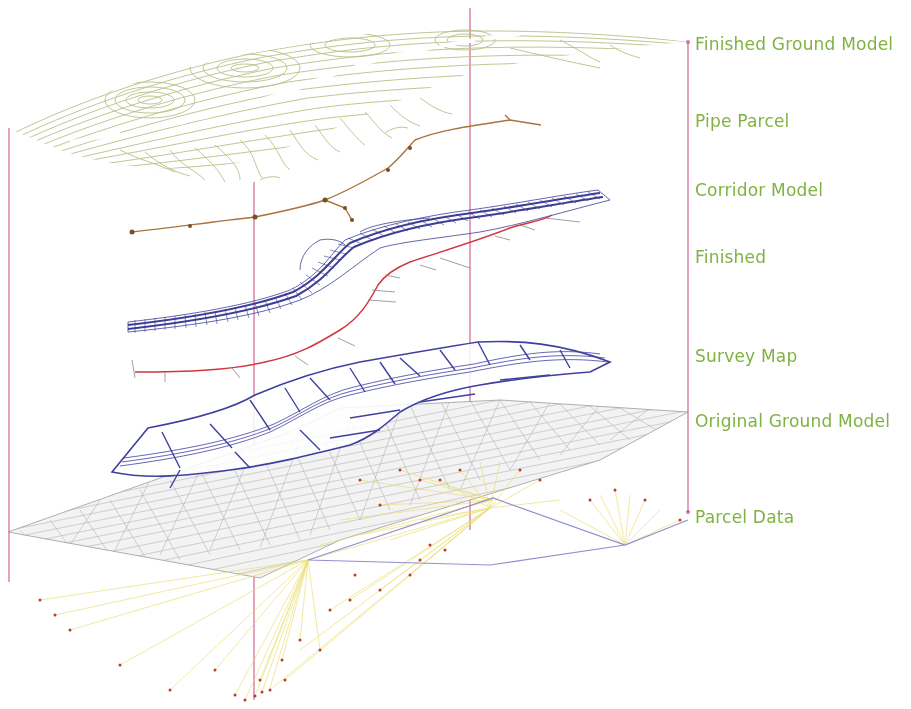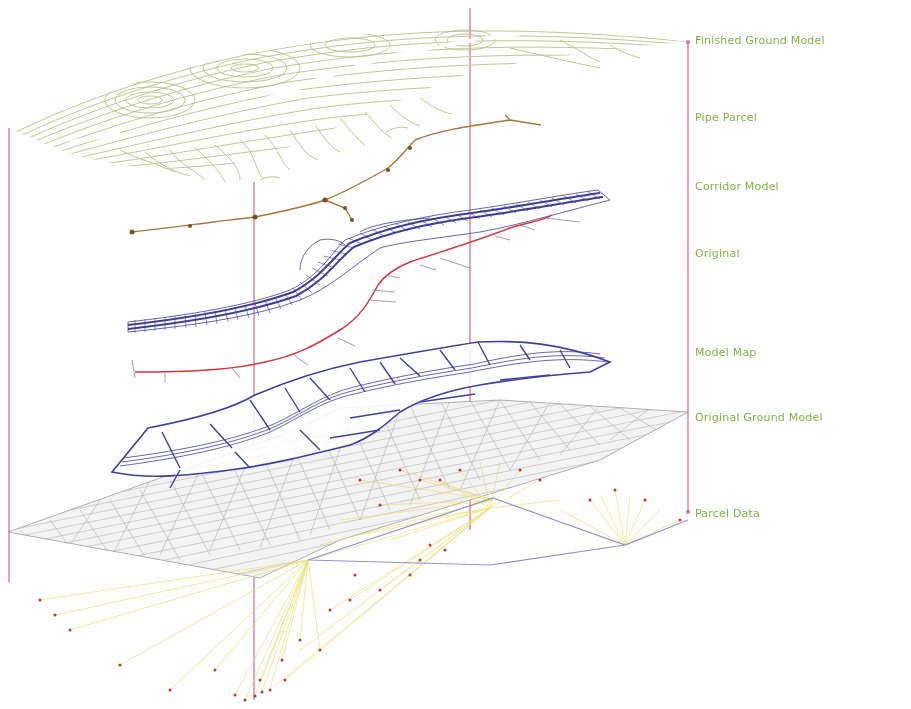--- a/index.html
+++ b/index.html
@@ -1,18 +1,18 @@
 <!DOCTYPE html>
 <html><head>
 <meta charset="utf-8">
 <style>
   html, body { margin:0; padding:0; background:#ffffff; }
   body { width:911px; height:709px; position:relative; overflow:hidden; font-family:"Liberation Sans", sans-serif; }
   #diagram { position:absolute; left:0; top:0; width:911px; height:709px; }
-  .layer-label { position:absolute; left:695px; font-family:"DejaVu Sans", sans-serif; font-size:11px; color:#7fb241; letter-spacing:0.2px; white-space:nowrap; }
+  .layer-label { position:absolute; left:695px; font-family:"DejaVu Sans", sans-serif; font-size:17px; color:#7fb241; letter-spacing:0.2px; white-space:nowrap; }
 </style>
 </head>
 <body>
 
 <svg id="diagram" viewBox="0 0 911 709" xmlns="http://www.w3.org/2000/svg">
   <defs>
     <clipPath id="fgclip">
       <path d="M12,130 C60,110 140,75 240,55 C330,40 420,25 470,15 C560,25 630,35 688,42 C640,45 560,55 480,70 C400,95 320,140 250,160 C190,175 120,170 60,150 Z"></path>
     </clipPath>
     <clipPath id="tinclip">
@@ -186,16 +186,16 @@
 
   <g fill="#c9407a" opacity="0.7">
     <circle cx="688" cy="42" r="2"></circle>
     <circle cx="688" cy="512" r="2"></circle>
   </g>
 </svg>
 
 <div class="layer-label" style="top:34px">Finished Ground Model</div>
 <div class="layer-label" style="top:111px">Pipe Parcel</div>
 <div class="layer-label" style="top:180px">Corridor Model</div>
-<div class="layer-label" style="top:247px">Original</div>
-<div class="layer-label" style="top:346px">Model Map</div>
+<div class="layer-label" style="top:247px">Finished</div>
+<div class="layer-label" style="top:346px">Survey Map</div>
 <div class="layer-label" style="top:411px">Original Ground Model</div>
 <div class="layer-label" style="top:507px">Parcel Data</div>
 
 </body></html>

